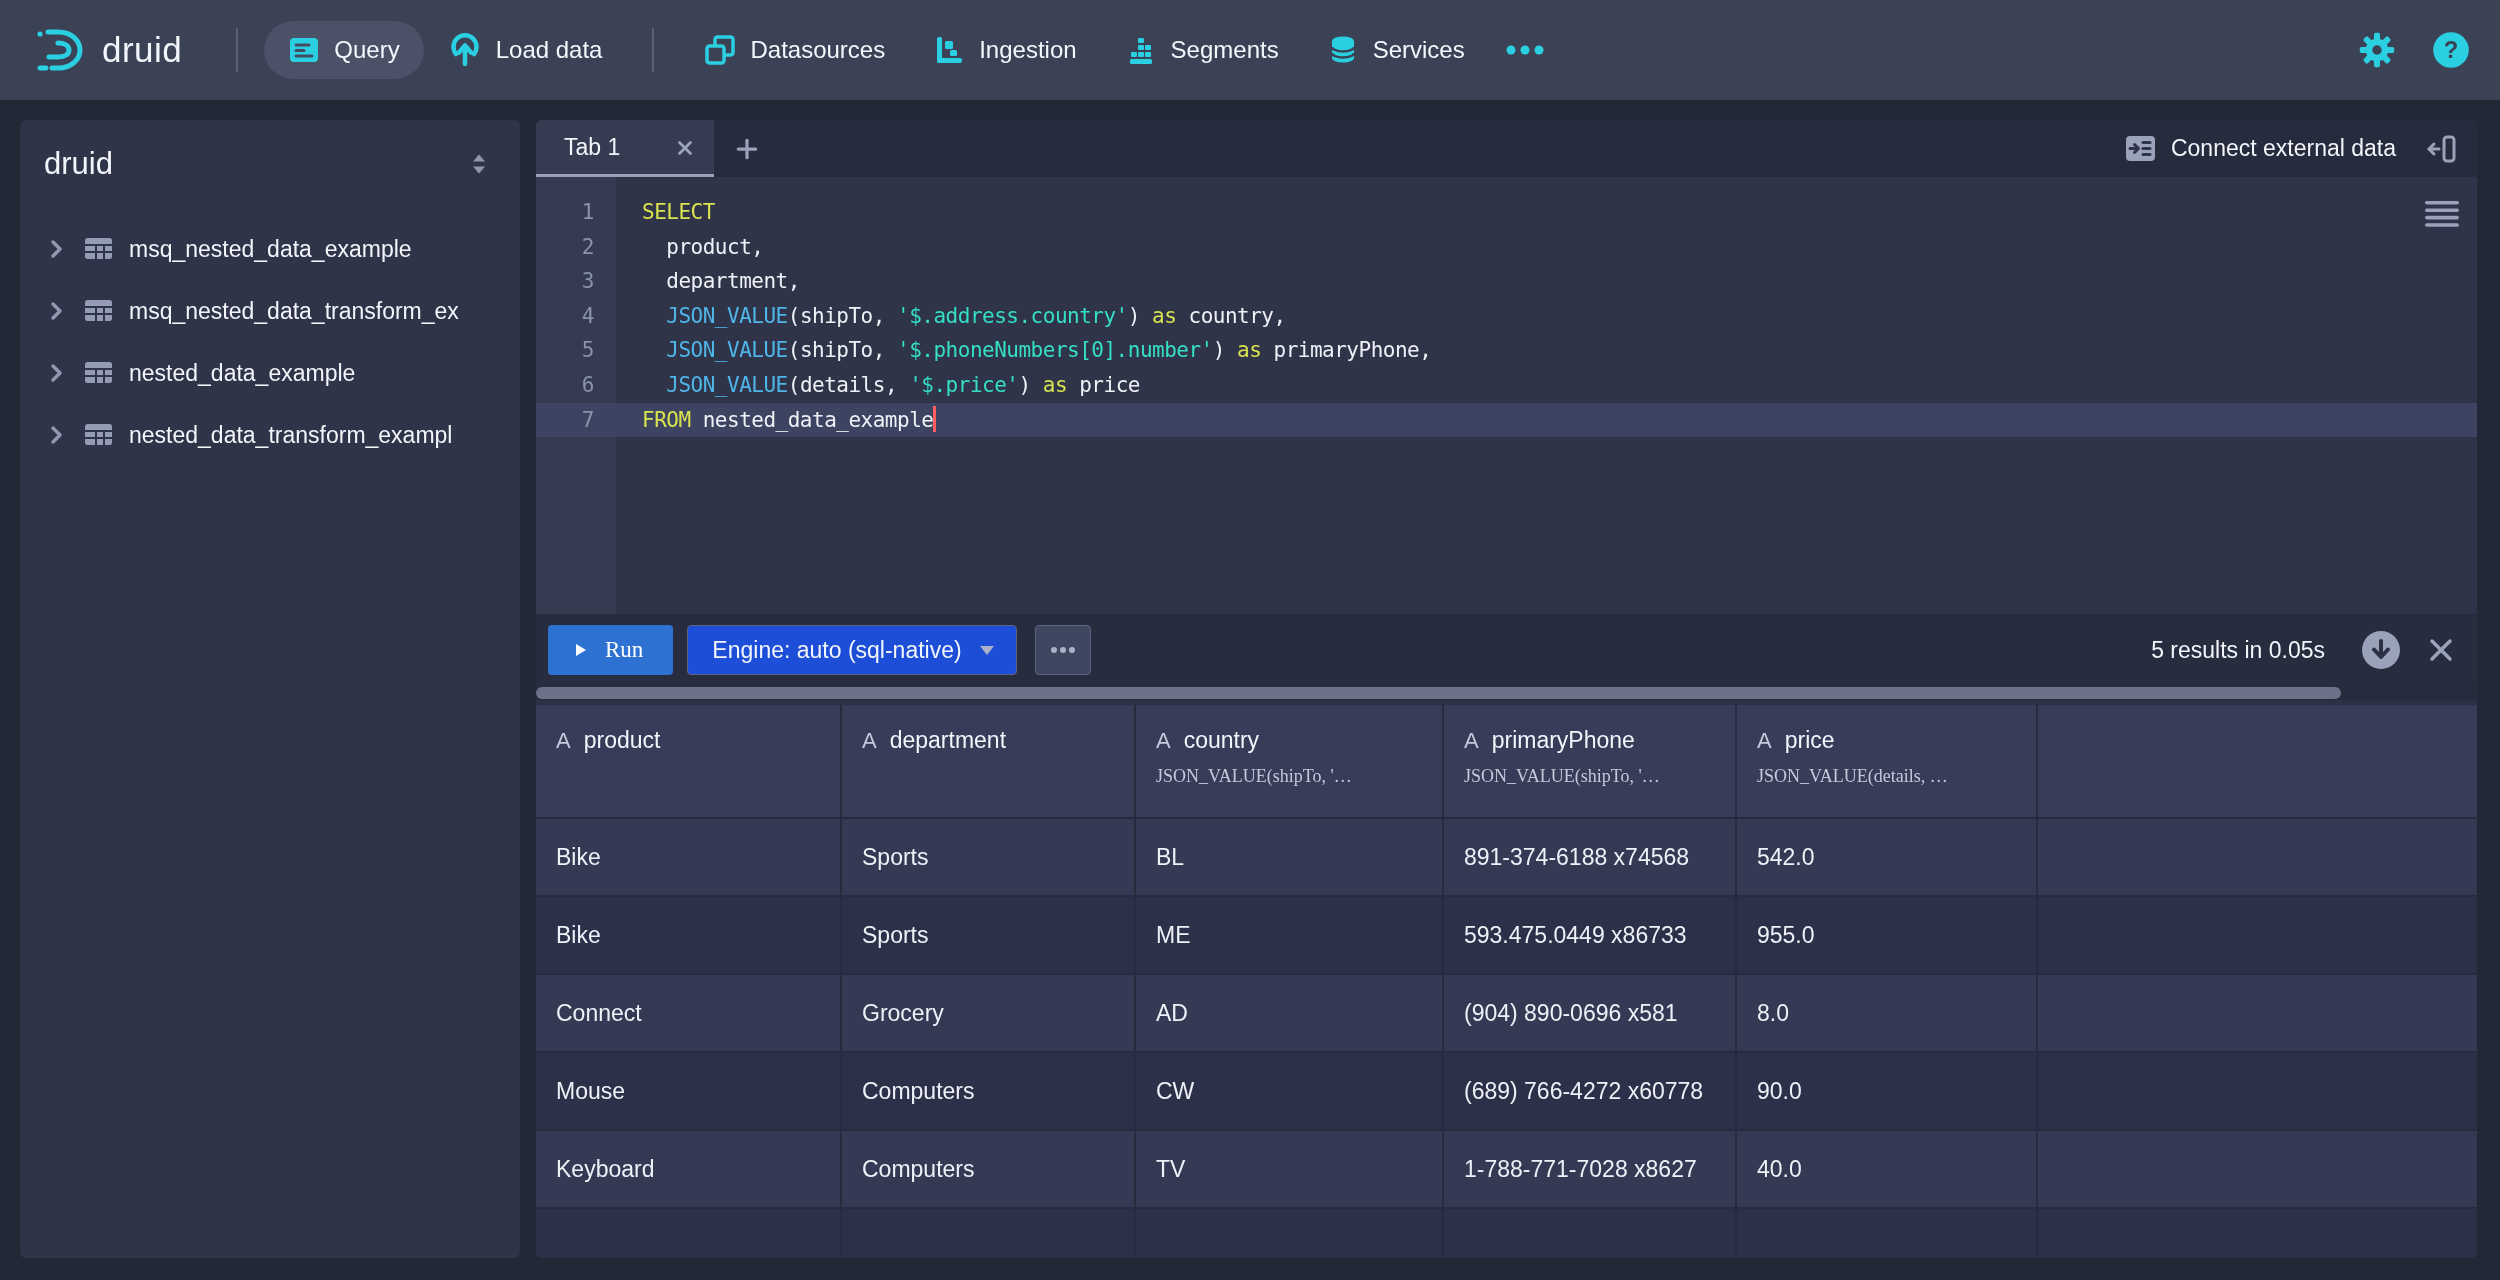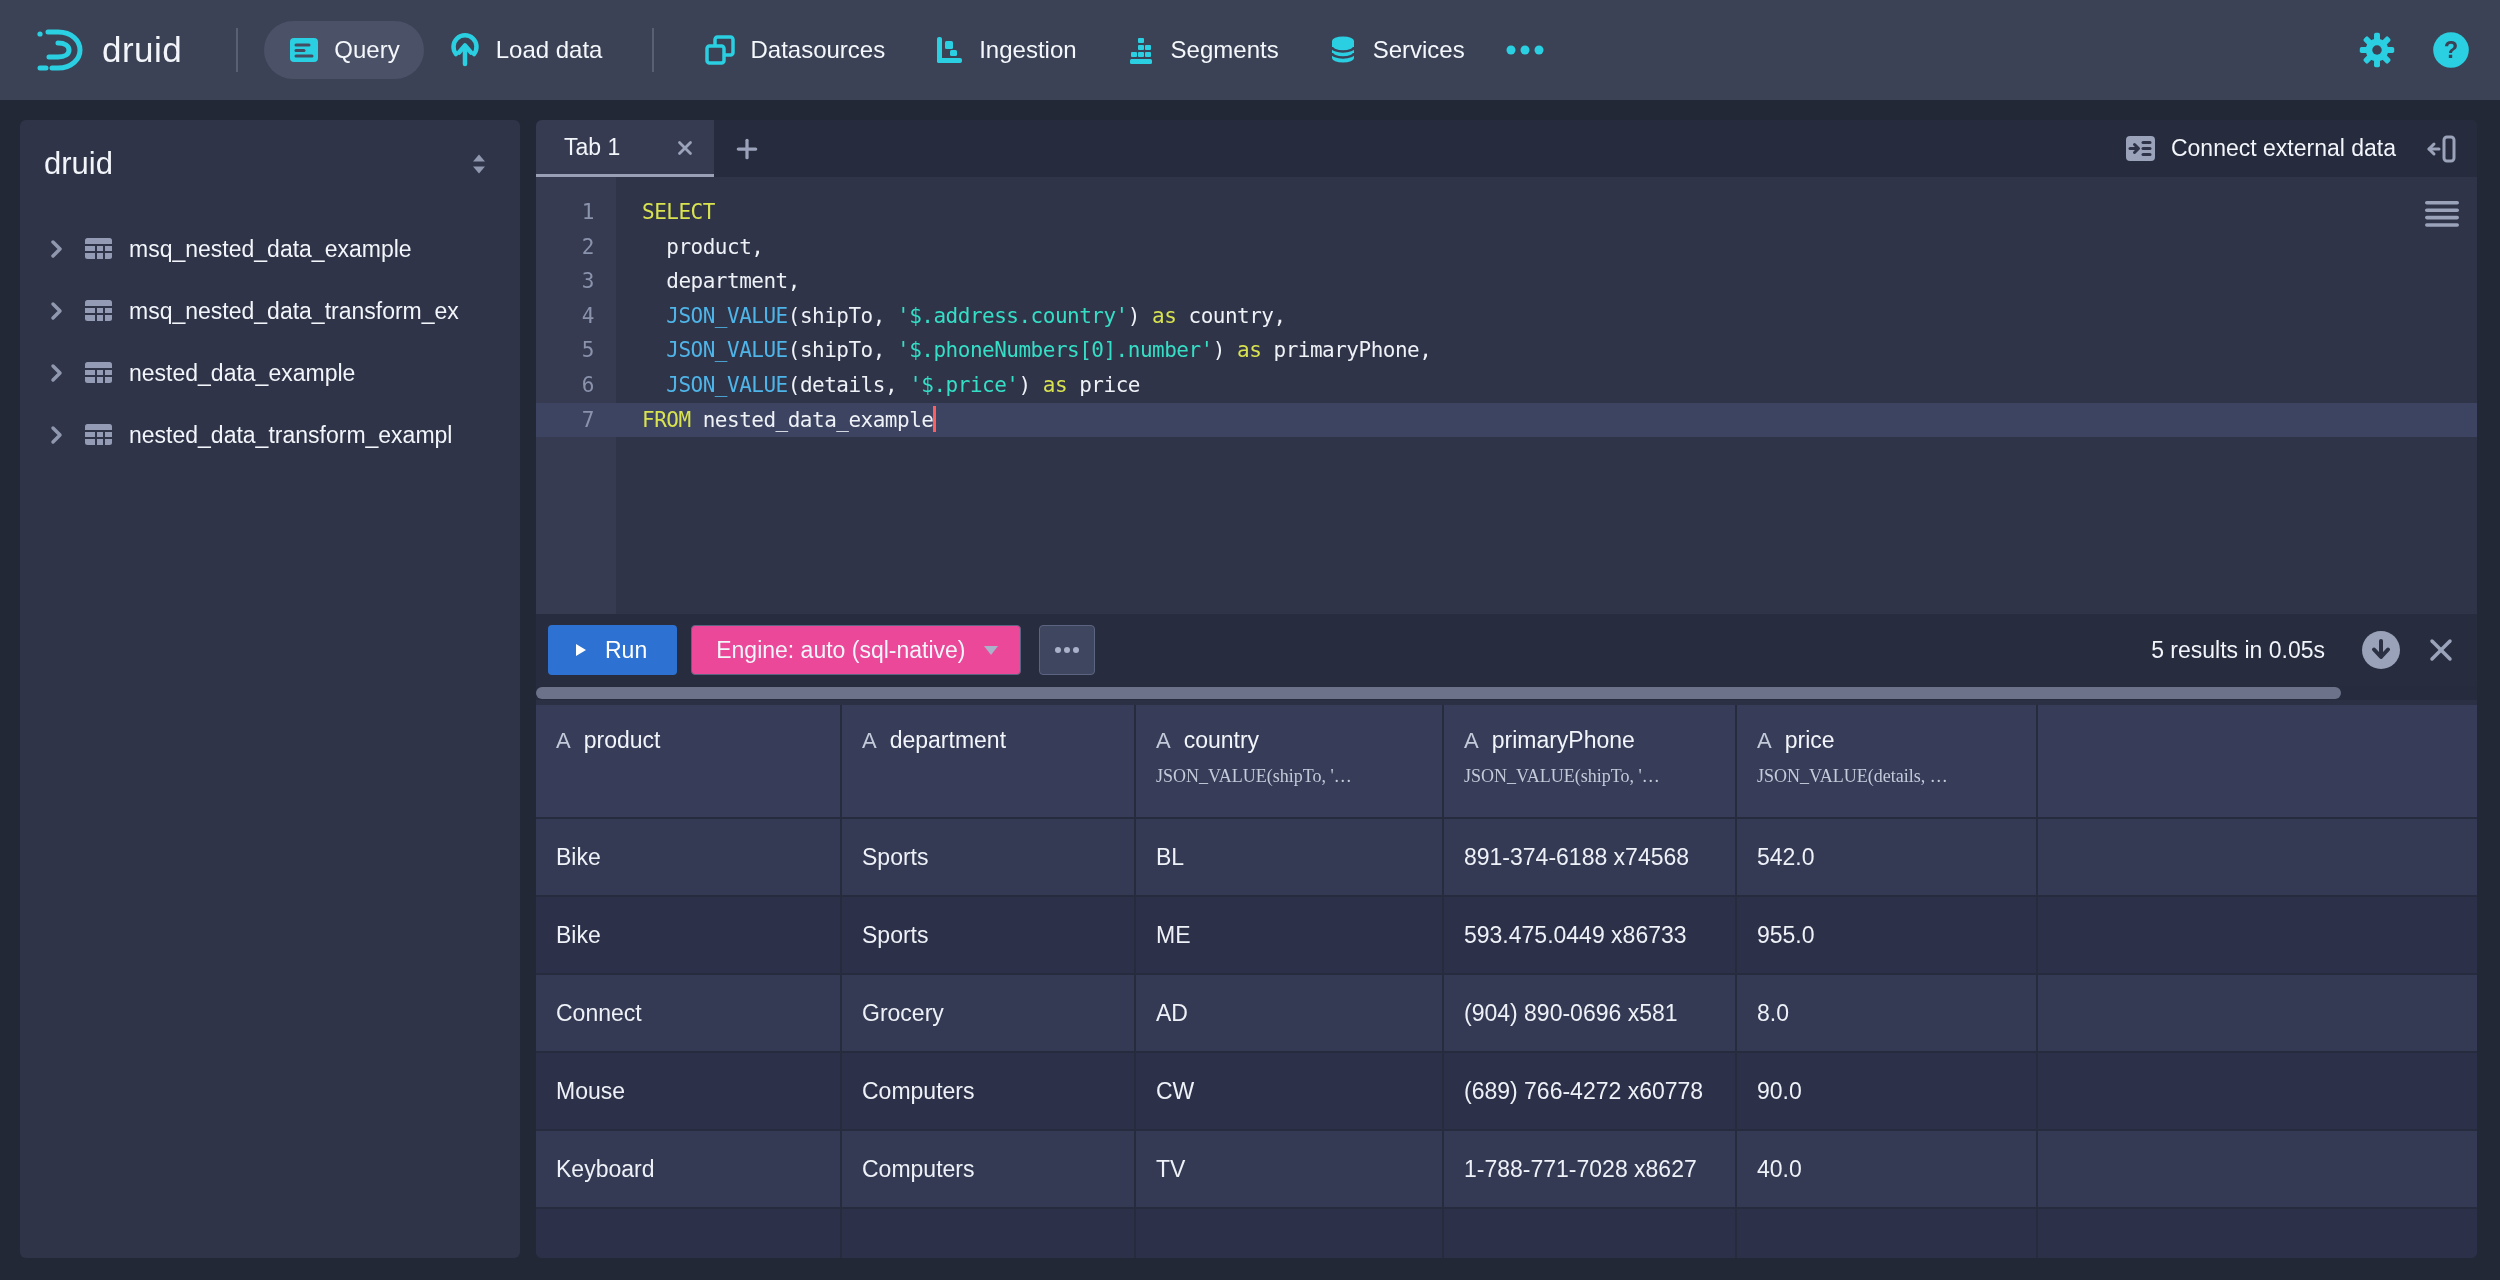--- a/index.html
+++ b/index.html
@@ -52,22 +52,22 @@
   .ed-row{display:flex;height:34.6px;line-height:34.6px;font-family:"DejaVu Sans Mono",monospace;font-size:21px;letter-spacing:-.5px;cursor:text}
   .ed-row.active{background:var(--active-line)}
   .ln{width:80px;flex:none;text-align:right;padding-right:22px;color:var(--muted2)}
   .code{flex:1;padding-left:26px;white-space:pre}
   .tok-kw{color:var(--kw)} .tok-fn{color:var(--fn)} .tok-str{color:var(--str)} .tok-pln{color:var(--pln)}
   .cursor{display:inline-block;width:3px;height:26px;background:var(--cursor);vertical-align:-5px}
   .editor-menu{position:absolute;right:18px;top:24px;cursor:pointer}
 
   
   .runbar{height:72px;background:var(--panel-dark);display:flex;align-items:center;padding:0 22px 0 12px;gap:14px;flex:none}
-  .run-btn{height:50px;display:flex;align-items:center;gap:16px;padding:0 30px 0 24px;border:none;border-radius:4px;background:var(--blue);color:#fff;font-size:23px;font-family:Liberation Sans, sans-serif;cursor:pointer}
-  .engine-btn{height:50px;display:flex;align-items:center;gap:16px;padding:0 20px 0 24px;border:1.5px solid #5b6480;border-radius:4px;background:#ec4899;color:var(--text);font-size:23px;font-family:inherit;cursor:pointer}
+  .run-btn{height:50px;display:flex;align-items:center;gap:16px;padding:0 30px 0 24px;border:none;border-radius:4px;background:var(--blue);color:#fff;font-size:23px;font-family:Liberation Serif, serif;cursor:pointer}
+  .engine-btn{height:50px;display:flex;align-items:center;gap:16px;padding:0 20px 0 24px;border:1.5px solid #5b6480;border-radius:4px;background:#1d4ed8;color:var(--text);font-size:23px;font-family:inherit;cursor:pointer}
   .more-btn{height:50px;width:56px;display:flex;align-items:center;justify-content:center;border:1.5px solid #5b6480;border-radius:4px;background:#3f4660;cursor:pointer;margin-left:4px}
   .run-status{margin-left:auto;font-size:23px;margin-right:22px}
   .runbar-icons{display:flex;align-items:center;gap:26px}
 
   
   .hscroll{height:14px;background:#262b3d;position:relative;flex:none}
   .hscroll-thumb{position:absolute;left:0;top:1px;height:12px;width:93%;background:#6b7289;border-radius:6px;cursor:grab}
 
   
   .results{flex:1;background:var(--results);padding-top:5px;display:flex;flex-direction:column;overflow:hidden}

